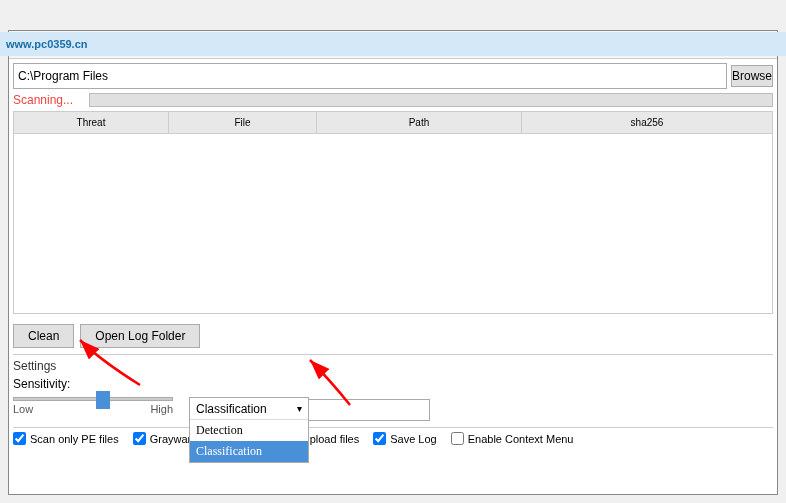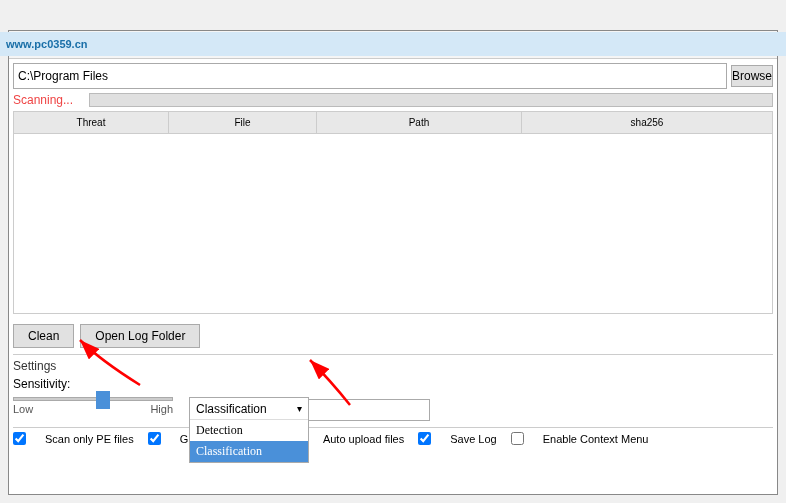--- a/index.html
+++ b/index.html
@@ -278,21 +278,21 @@
       display: flex;
       align-items: center;
       gap: 14px;
       margin-top: 6px;
       border-top: 1px solid #ccc;
       padding-top: 4px;
     }
     .checkbox-item {
       display: flex;
       align-items: center;
-      gap: 19px;
+      gap: 4px;
       font-size: 11px;
       cursor: pointer;
     }
     input[type="checkbox"] {
       width: 13px;
       height: 13px;
       cursor: pointer;
     }
   </style>
 </head>

